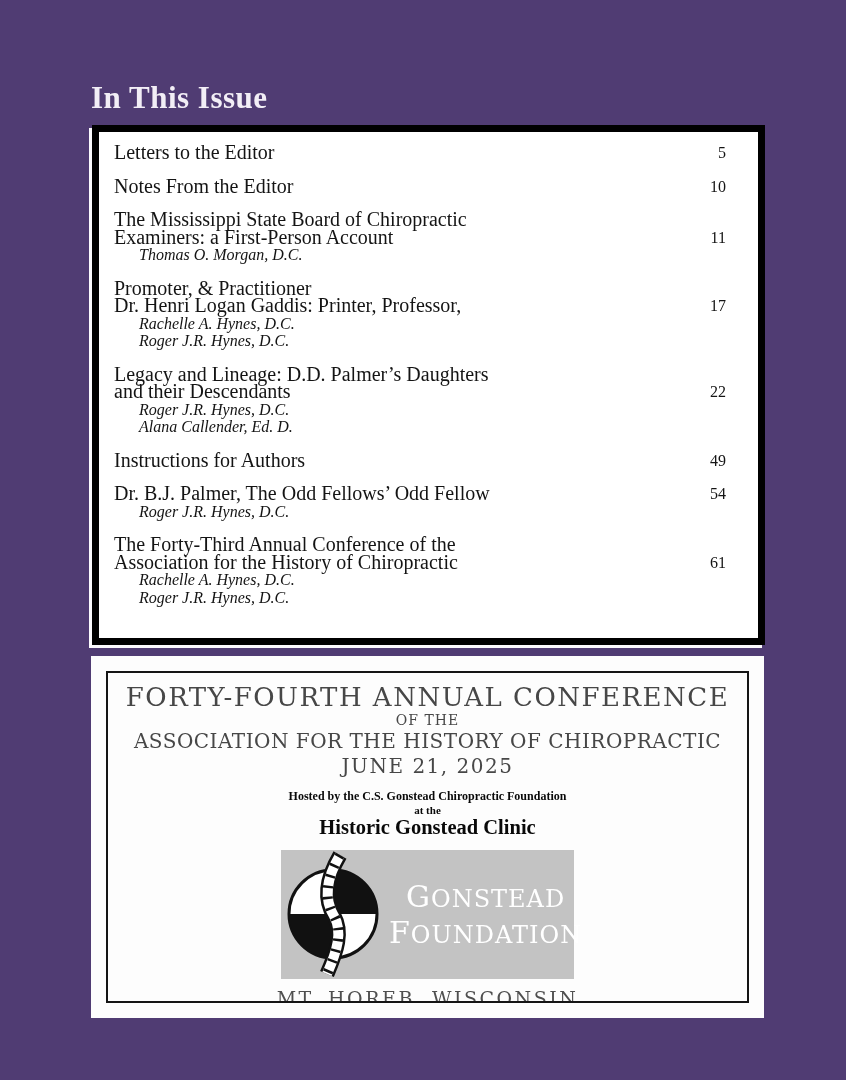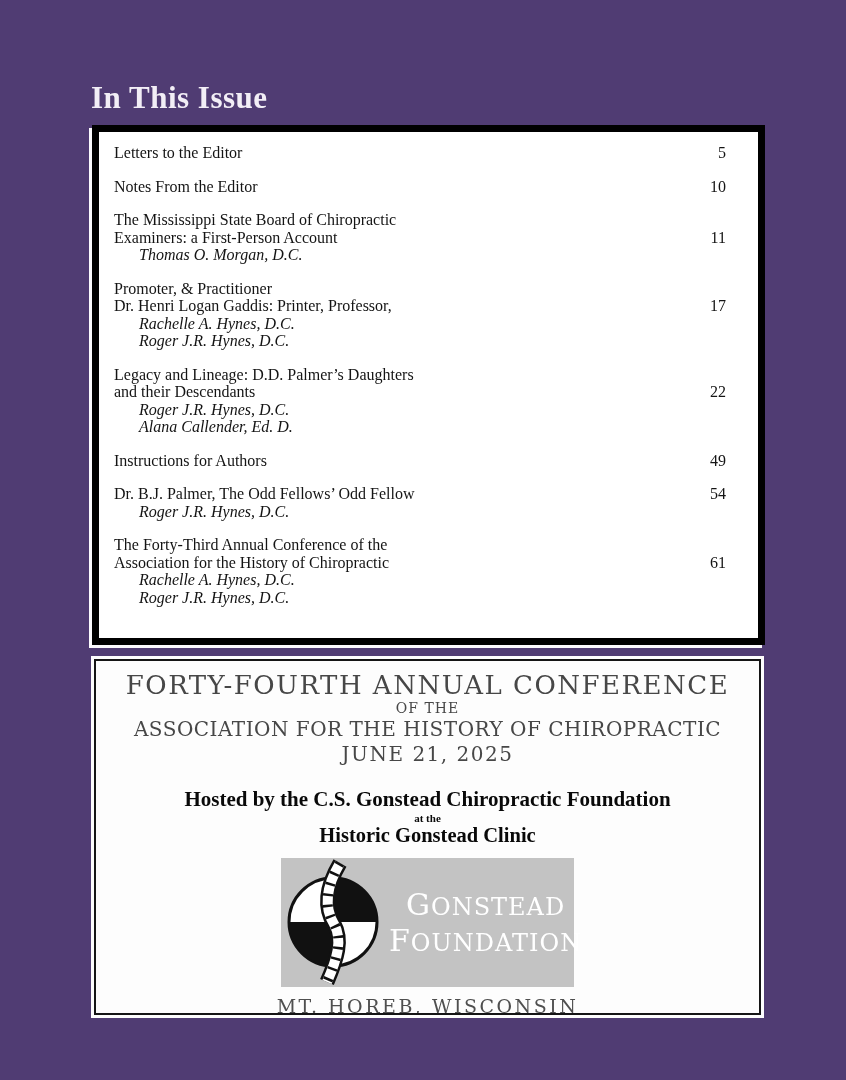--- a/index.html
+++ b/index.html
@@ -15,45 +15,45 @@
   
   .toc-box {
     position:absolute; left:92px; top:125px; width:673px; height:520px;
     background:#ffffff; border:7px solid #000; box-sizing:border-box;
     box-shadow:-3px 3px 0 #fbfafd;
     padding:12px 32px 0 15px;
   }
   .toc-entry { display:flex; margin-bottom:16px; }
   .toc-titles { flex:1; }
   .toc-title-line {
-    font-size:16px; line-height:17.5px; color:#141414;
+    font-size:20px; line-height:17.5px; color:#141414;
   }
   .toc-author {
     font-size:16px; line-height:17.5px; color:#141414;
     font-style:italic; padding-left:25px;
   }
   .toc-page {
     font-size:16px; line-height:17.5px; color:#141414; text-align:right;
     min-width:30px;
   }
   
   .conf-box {
     position:absolute; left:91px; top:656px; width:673px; height:362px;
-    background:#fdfdfd; box-sizing:border-box; padding:3px;
+    background:#fdfdfd; box-sizing:border-box; padding:15px;
   }
   .conf-inner {
     width:100%; height:100%; box-sizing:border-box;
     border:2px solid #151515; text-align:center; overflow:hidden;
   }
   .engraved { font-family:"DejaVu Serif", serif; color:#474747; }
   .conf-line1 { margin-top:9px;  font-size:26px; letter-spacing:1.5px; }
   .conf-line2 { margin-top:0px;  font-size:14px; letter-spacing:1px; }
   .conf-line3 { margin-top:1px;  font-size:20px; letter-spacing:0.5px; }
   .conf-date  { margin-top:1px;  font-size:20px; letter-spacing:1.5px; }
-  .conf-hosted { margin-top:21px; font-size:21px; font-weight:bold; color:#090909; }
+  .conf-hosted { margin-top:11px; font-size:12px; font-weight:bold; color:#090909; }
   .conf-atthe  { font-size:11px; font-weight:bold; color:#090909; }
   .conf-venue  { font-size:20.5px; font-weight:bold; color:#090909; }
   .logo-plate {
     margin:11px auto 0; width:293px; height:129px; background:#c3c3c3;
     display:flex; align-items:center; text-align:left;
   }
   .logo-emblem { flex:0 0 auto; margin-left:2px; }
   .logo-text {
     color:#ffffff; font-family:"DejaVu Serif", serif;
     font-size:24px; letter-spacing:1px; line-height:1.17; margin-left:2px;

